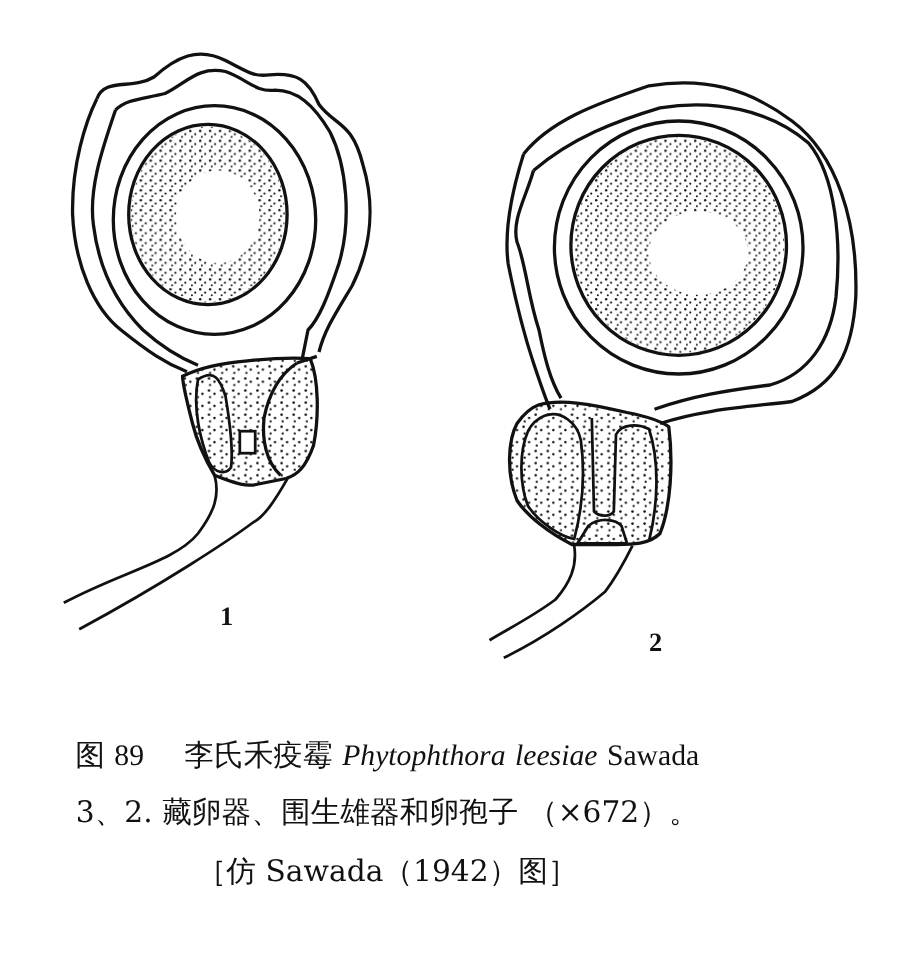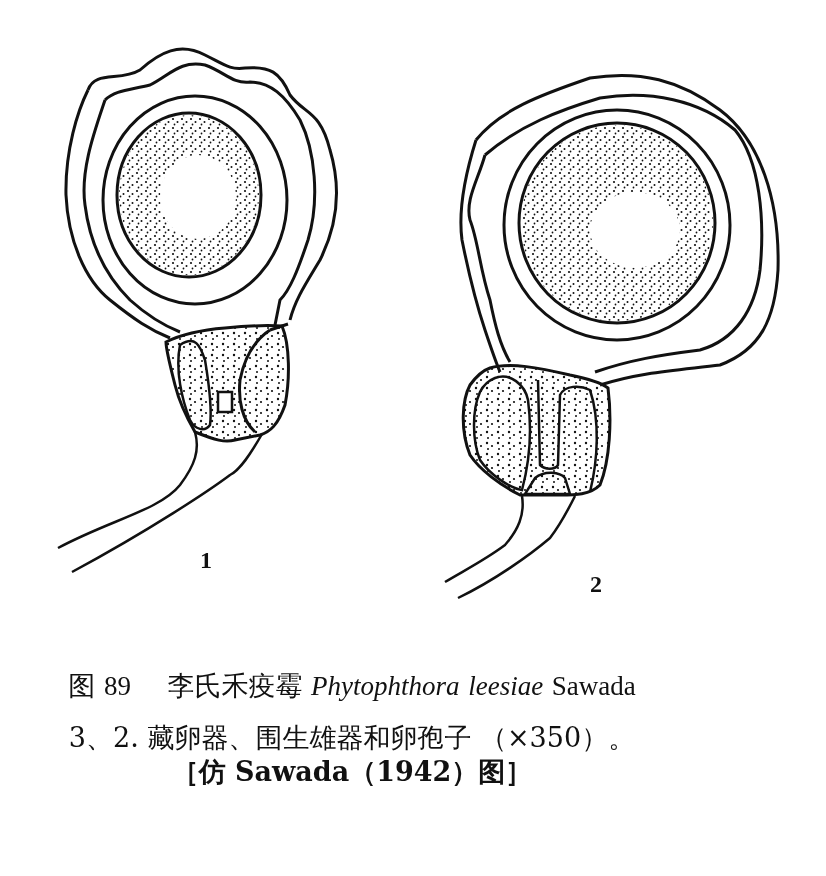--- a/index.html
+++ b/index.html
@@ -5,21 +5,21 @@
     html, body { margin: 0; padding: 0; background: #ffffff; }
     body { width: 826px; height: 876px; position: relative; overflow: hidden; font-family: "DejaVu Serif", "Liberation Serif", serif; color: #111; }
     #figure { position: absolute; left: 0; top: 0; width: 826px; height: 640px; }
     .label { position: absolute; font-family: "Liberation Serif", serif; font-size: 24px; font-weight: bold; color: #111; }
     .caption { position: absolute; left: 0; width: 704px; text-align: center; font-size: 27px; color: #111; white-space: nowrap; }
     .caption .sep { display: inline-block; width: 28px; }
     .caption i { font-family: "Liberation Serif", serif; font-style: italic; }
     .caption .lat { font-family: "Liberation Serif", serif; }
     .cap1 { top: 668px; }
     .cap2 { top: 720px; }
-    .cap3 { top: 754px; font-weight: bold; }
+    .cap3 { top: 774px; }
   </style>
 </head>
 <body>
 
 <svg id="figure" viewBox="0 0 826 640" xmlns="http://www.w3.org/2000/svg">
   <defs>
     <pattern id="stipple" width="9" height="9" patternUnits="userSpaceOnUse">
       <circle cx="2" cy="2" r="1.1" fill="#111"></circle>
       <circle cx="6.5" cy="5" r="1" fill="#111"></circle>
       <circle cx="3.5" cy="7.5" r="0.9" fill="#111"></circle>
@@ -89,18 +89,18 @@
   <span class="lat">89</span><span class="sep"></span>
   <span>李氏禾疫霉</span>
   <i>Phytophthora</i>
   <i>leesiae</i>
   <span class="lat">Sawada</span>
 </div>
 
 <div class="caption cap2">
   <span>3、2.</span>
   <span>藏卵器、围生雄器和卵孢子</span>
-  <span>（×350）。</span>
+  <span>（×672）。</span>
 </div>
 
 <div class="caption cap3">
   <span>［仿 Sawada（1942）图］</span>
 </div>
 
 </body></html>

